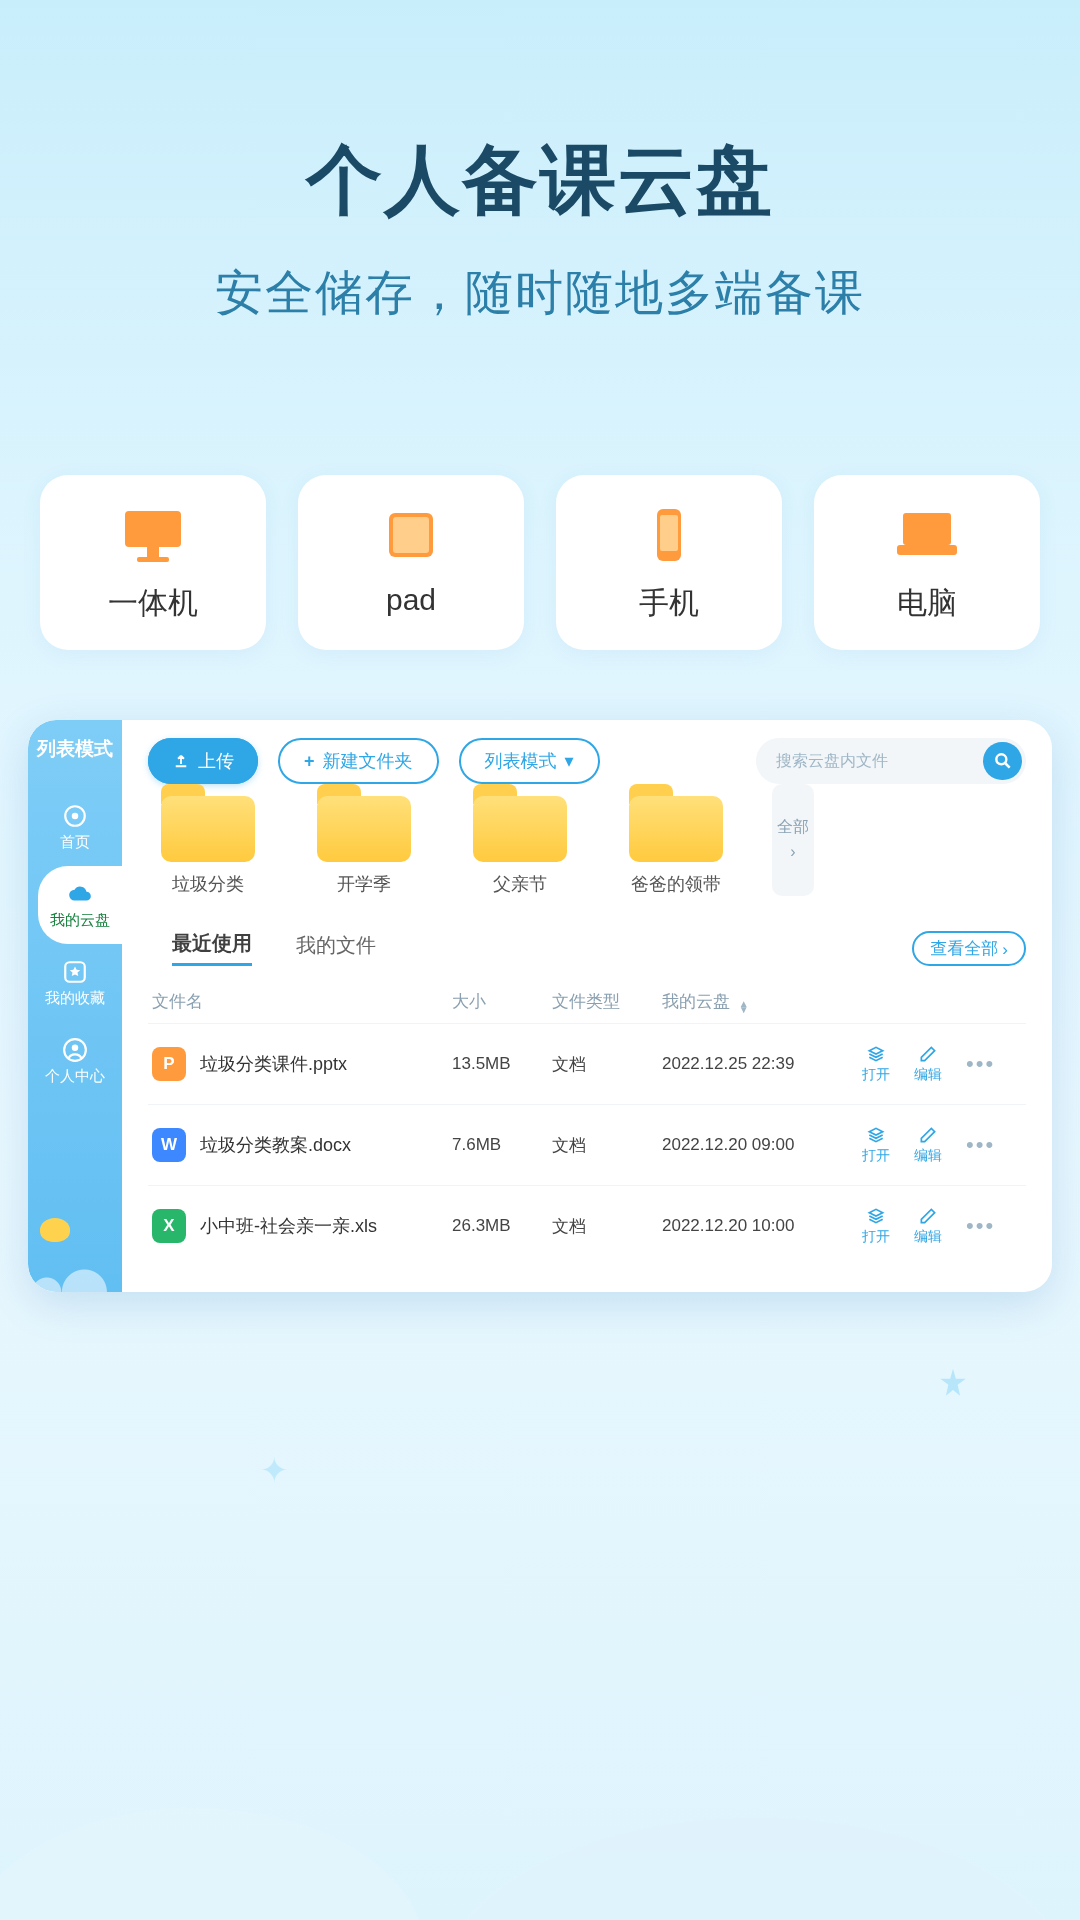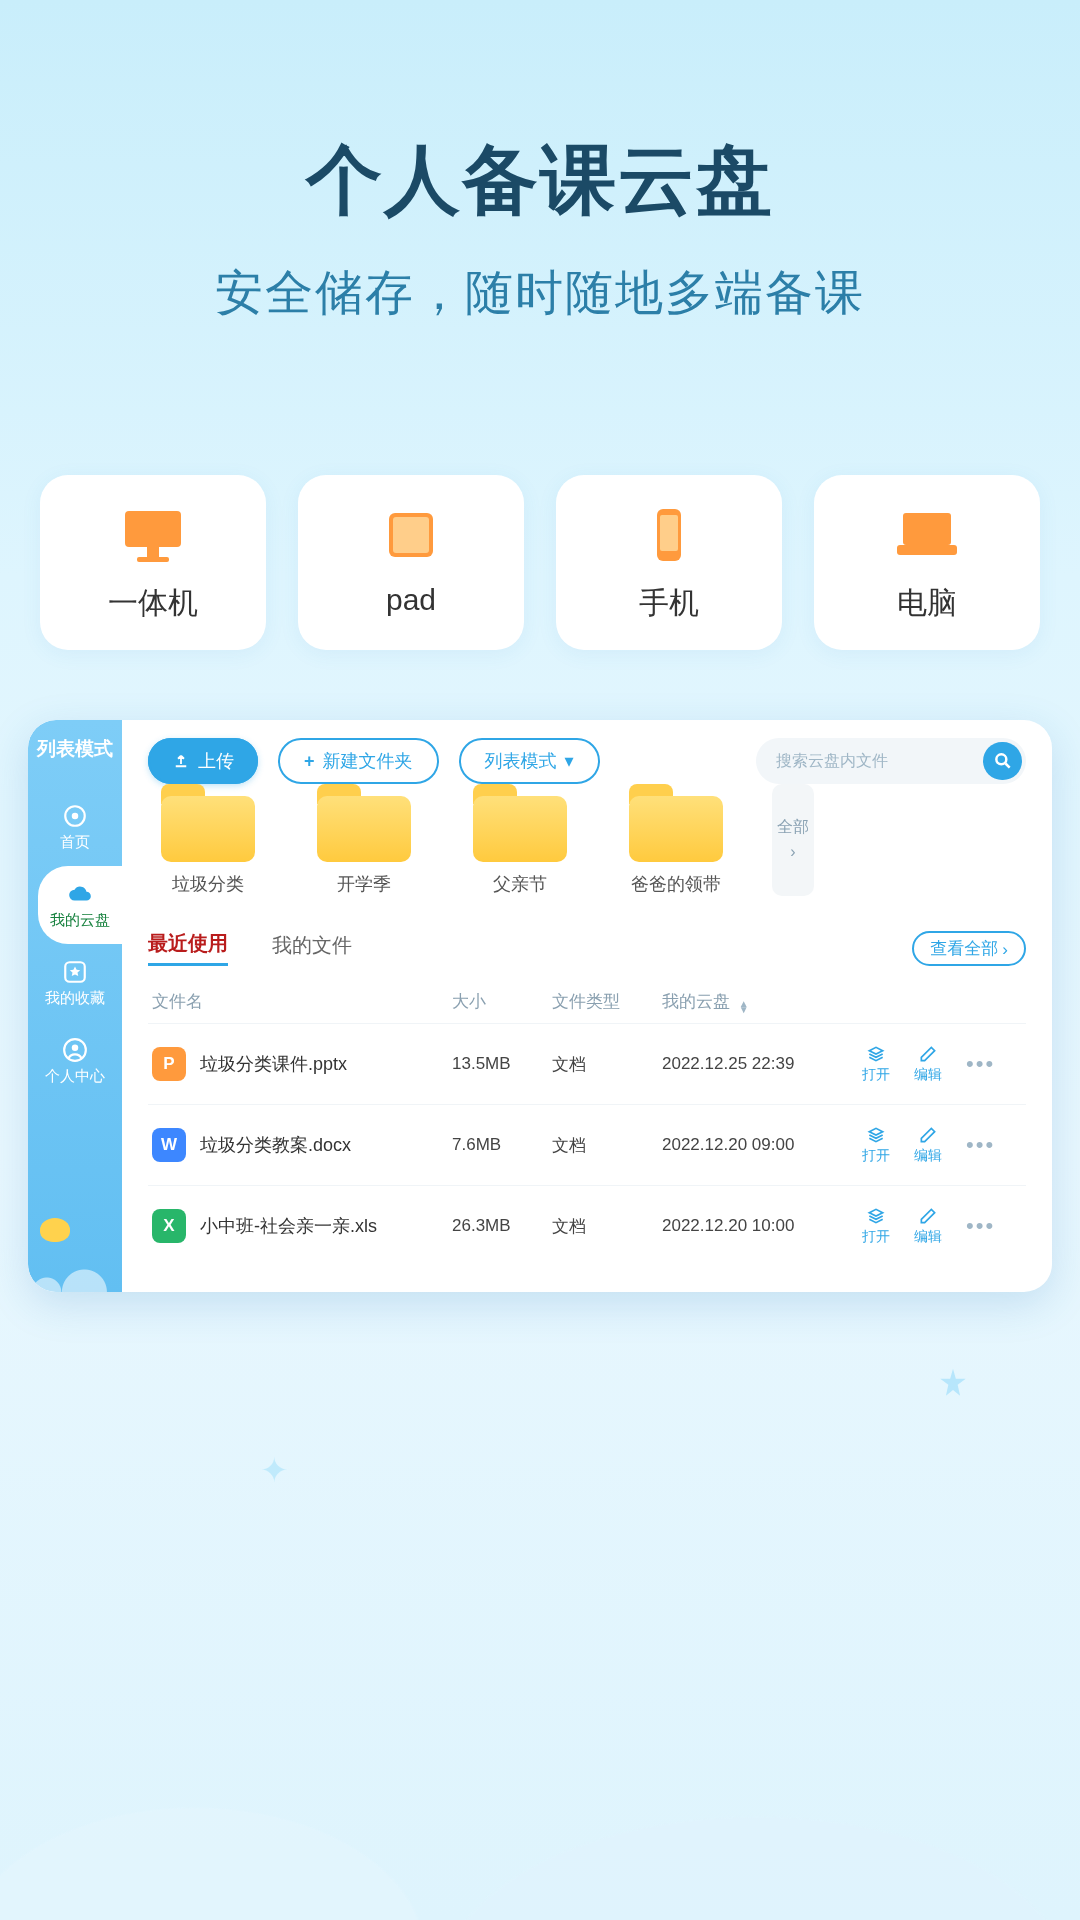--- a/index.html
+++ b/index.html
@@ -83,21 +83,21 @@
   background:linear-gradient(180deg,#ffe07a,#ffca3e); border-radius:10px;}
 .folder-item span{ font-size:18px; color:#555;}
 .folders-more{
   width:42px; align-self:stretch; background:#f3f6f8; border-radius:10px;
   display:flex; flex-direction:column; align-items:center; justify-content:center;
   color:#8aa2b3; font-size:16px; line-height:1.3; cursor:pointer; gap:4px;
 }
 
 .tabs { display:flex; align-items:center; margin-top:34px; font-size:20px; gap:44px;}
 .tab { color:#666; cursor:pointer; padding-bottom:6px;}
-.tab.active{ color:#b91c1c; font-weight:600; border-bottom:3px solid #2fa6e6;}
+.tab.active{ color:#404040; font-weight:600; border-bottom:3px solid #2fa6e6;margin-left:24px;}
 .view-all{ margin-left:auto; color:#2fa6e6; font-size:17px; border:2px solid #2fa6e6;
   border-radius:20px; padding:4px 16px; display:flex; align-items:flex-end; gap:4px; cursor:pointer;}
 
 .table { margin-top:14px; }
 .thead, .trow { display:grid; grid-template-columns: 300px 100px 110px 200px 160px;
   align-items:center; font-size:17px; color:#8aa0b0;}
 .thead { padding:10px 4px;}
 .thead .sort{ display:inline-flex; flex-direction:column; line-height:6px; font-size:10px; margin-left:4px; color:#9fb6c6;}
 .trow { padding:20px 4px; color:#444; border-top:1px solid #f0f4f7;}
 .fname { display:flex; align-items:center; gap:14px; color:#333; font-size:18px;}

